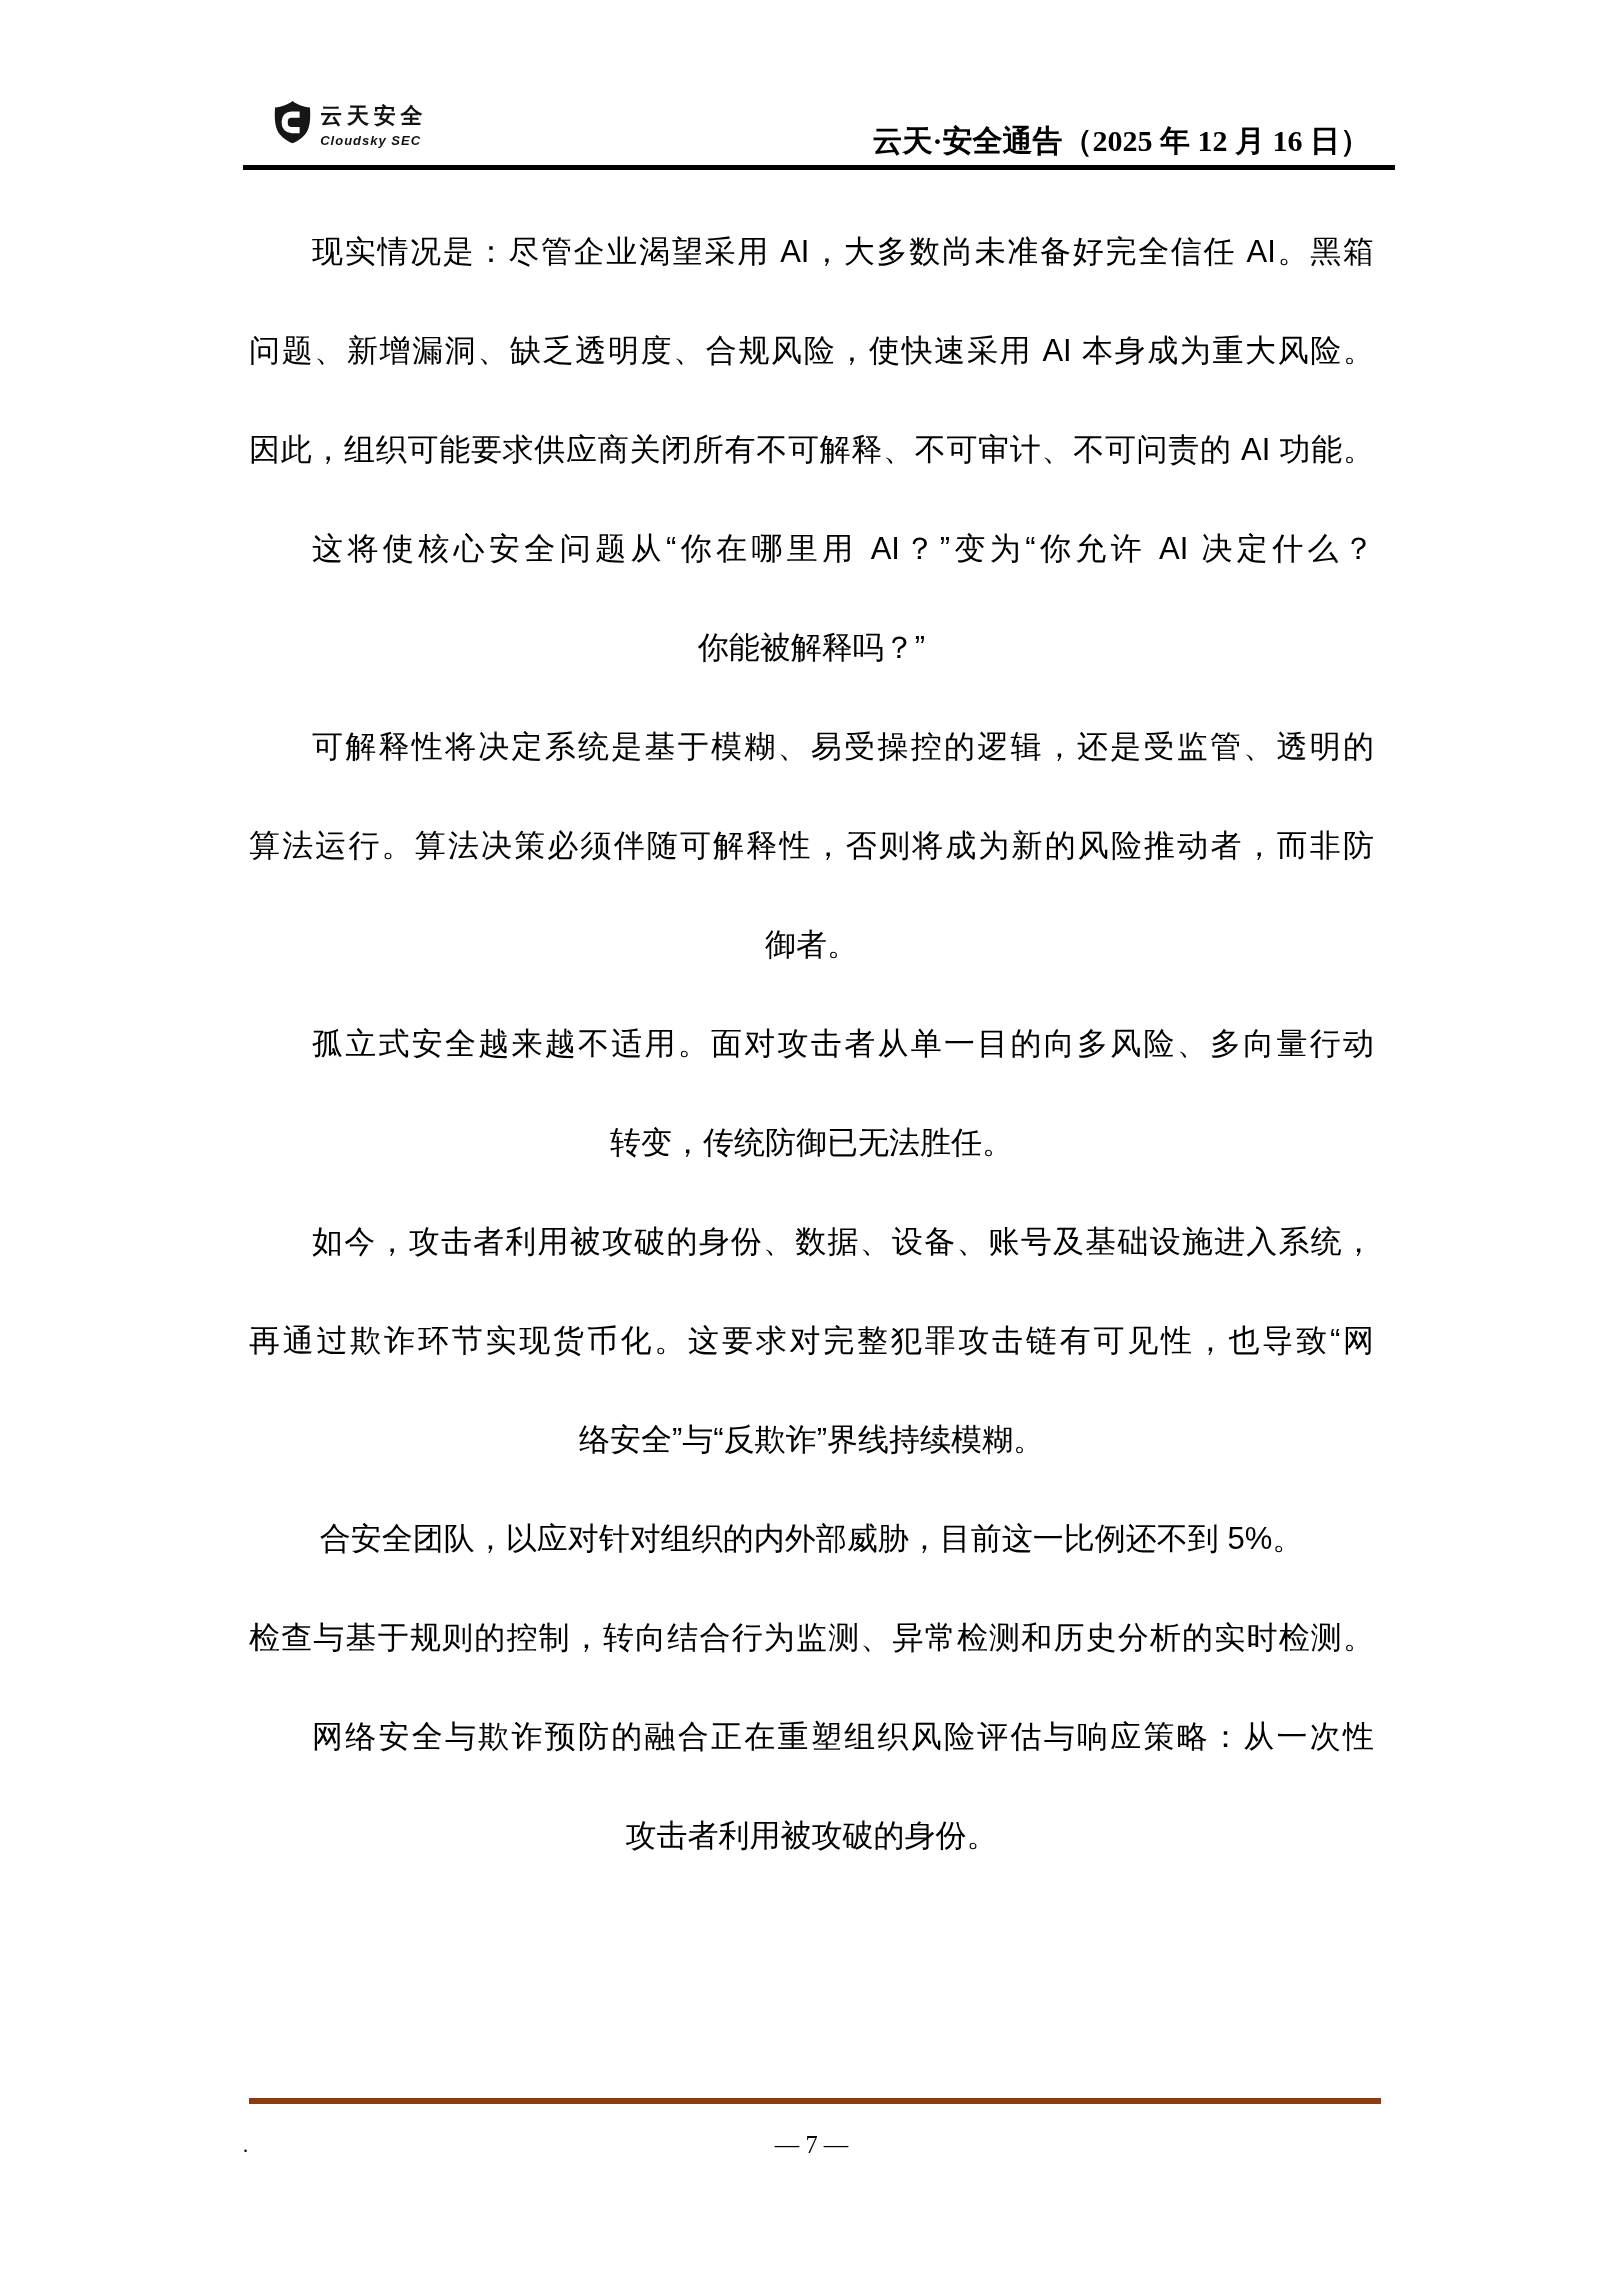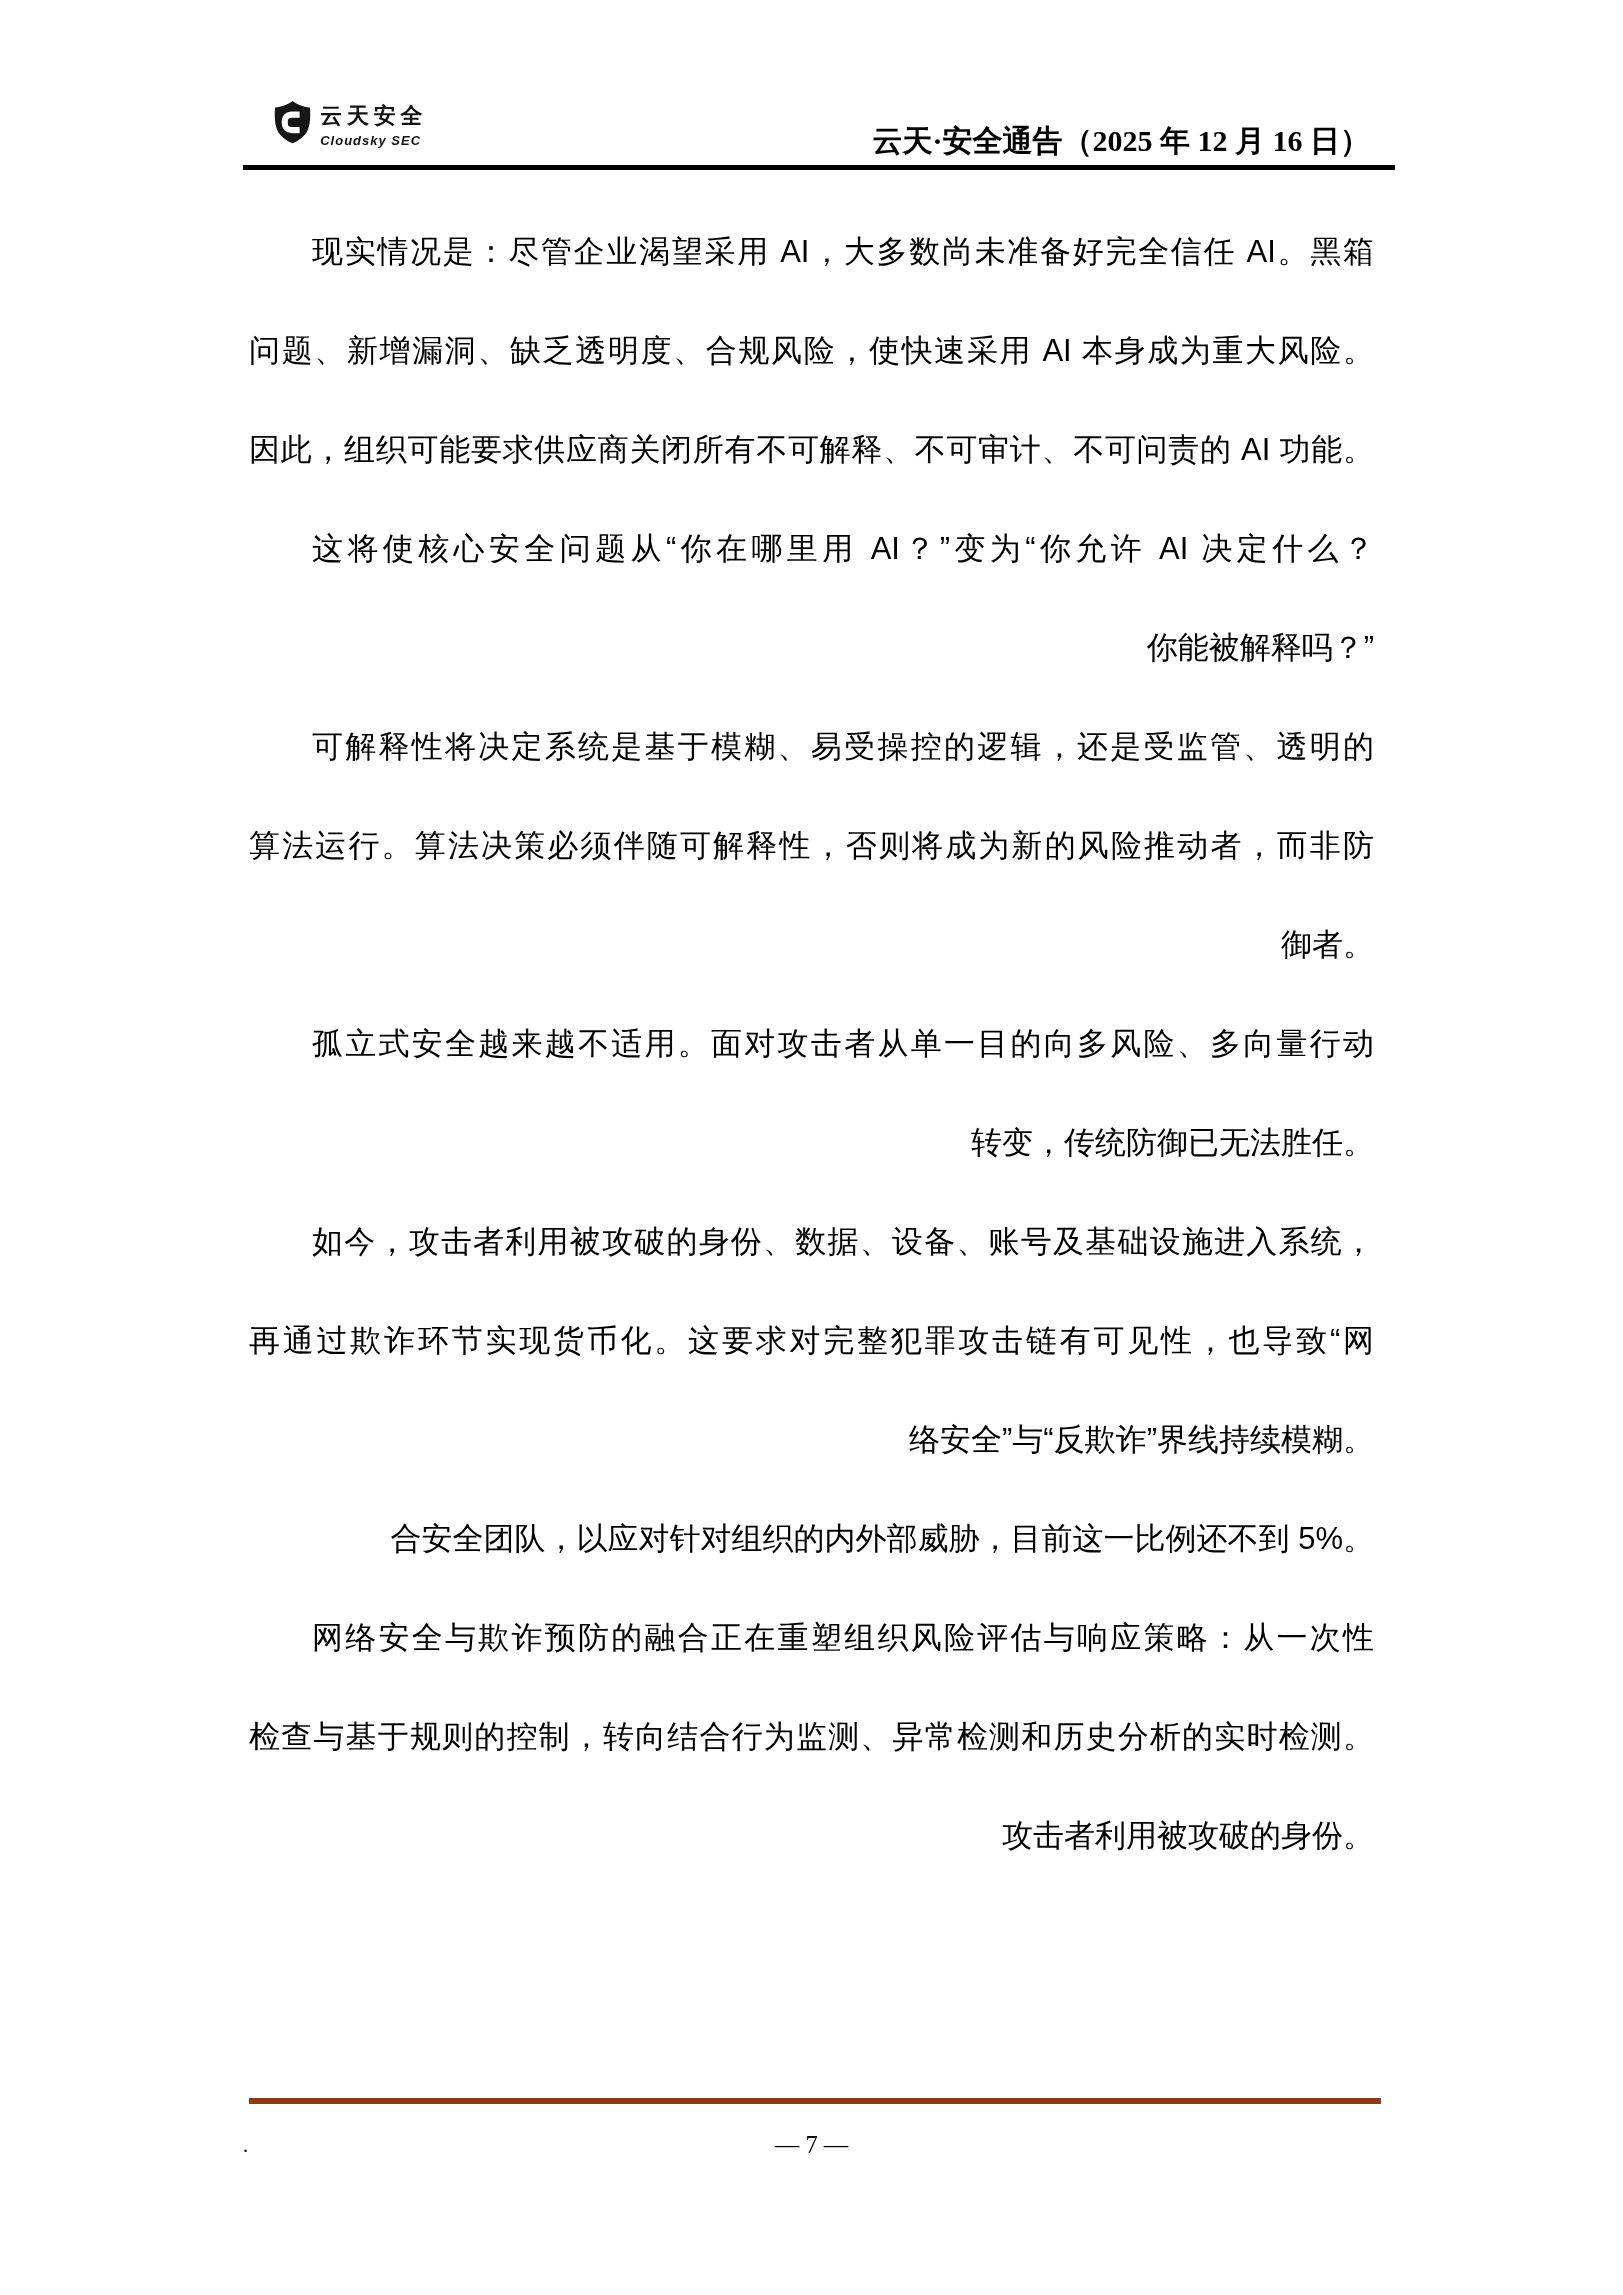--- a/index.html
+++ b/index.html
@@ -70,21 +70,21 @@
     width: 1125px;
   }
   .ln {
     margin: 0;
     padding: 0;
     font-size: 31px;
     font-weight: normal;
     line-height: 99px;
     height: 99px;
     overflow: hidden;
-    text-align: right;
+    text-align: center;
     white-space: normal;
   }
   .ln.fill { text-align: justify; text-align-last: justify; }
   .ln.indent { text-indent: 63px; }
   .ln.bold { font-weight: bold; }
 
   
   .rule-bottom {
     position: absolute;
     left: 249px;
@@ -146,22 +146,22 @@
 
     <p class="ln indent fill">孤立式安全越来越不适用。面对攻击者从单一目的向多风险、多向量行动</p>
     <p class="ln">转变，传统防御已无法胜任。</p>
 
     <p class="ln indent fill">如今，攻击者利用被攻破的身份、数据、设备、账号及基础设施进入系统，</p>
     <p class="ln fill">再通过欺诈环节实现货币化。这要求对完整犯罪攻击链有可见性，也导致“网</p>
     <p class="ln">络安全”与“反欺诈”界线持续模糊。</p>
 
     <p class="ln">合安全团队，以应对针对组织的内外部威胁，目前这一比例还不到 5%。</p>
 
+    <p class="ln fill">检查与基于规则的控制，转向结合行为监测、异常检测和历史分析的实时检测。</p>
     <p class="ln indent fill">网络安全与欺诈预防的融合正在重塑组织风险评估与响应策略：从一次性</p>
-    <p class="ln fill">检查与基于规则的控制，转向结合行为监测、异常检测和历史分析的实时检测。</p>
     <p class="ln">攻击者利用被攻破的身份。</p>
   </div>
 
   <div class="rule-bottom" style="background: rgb(138, 61, 15);"></div>
   <div class="stray">.</div>
   <div class="page-num">— 7 —</div>
 
 </div>
 
 

